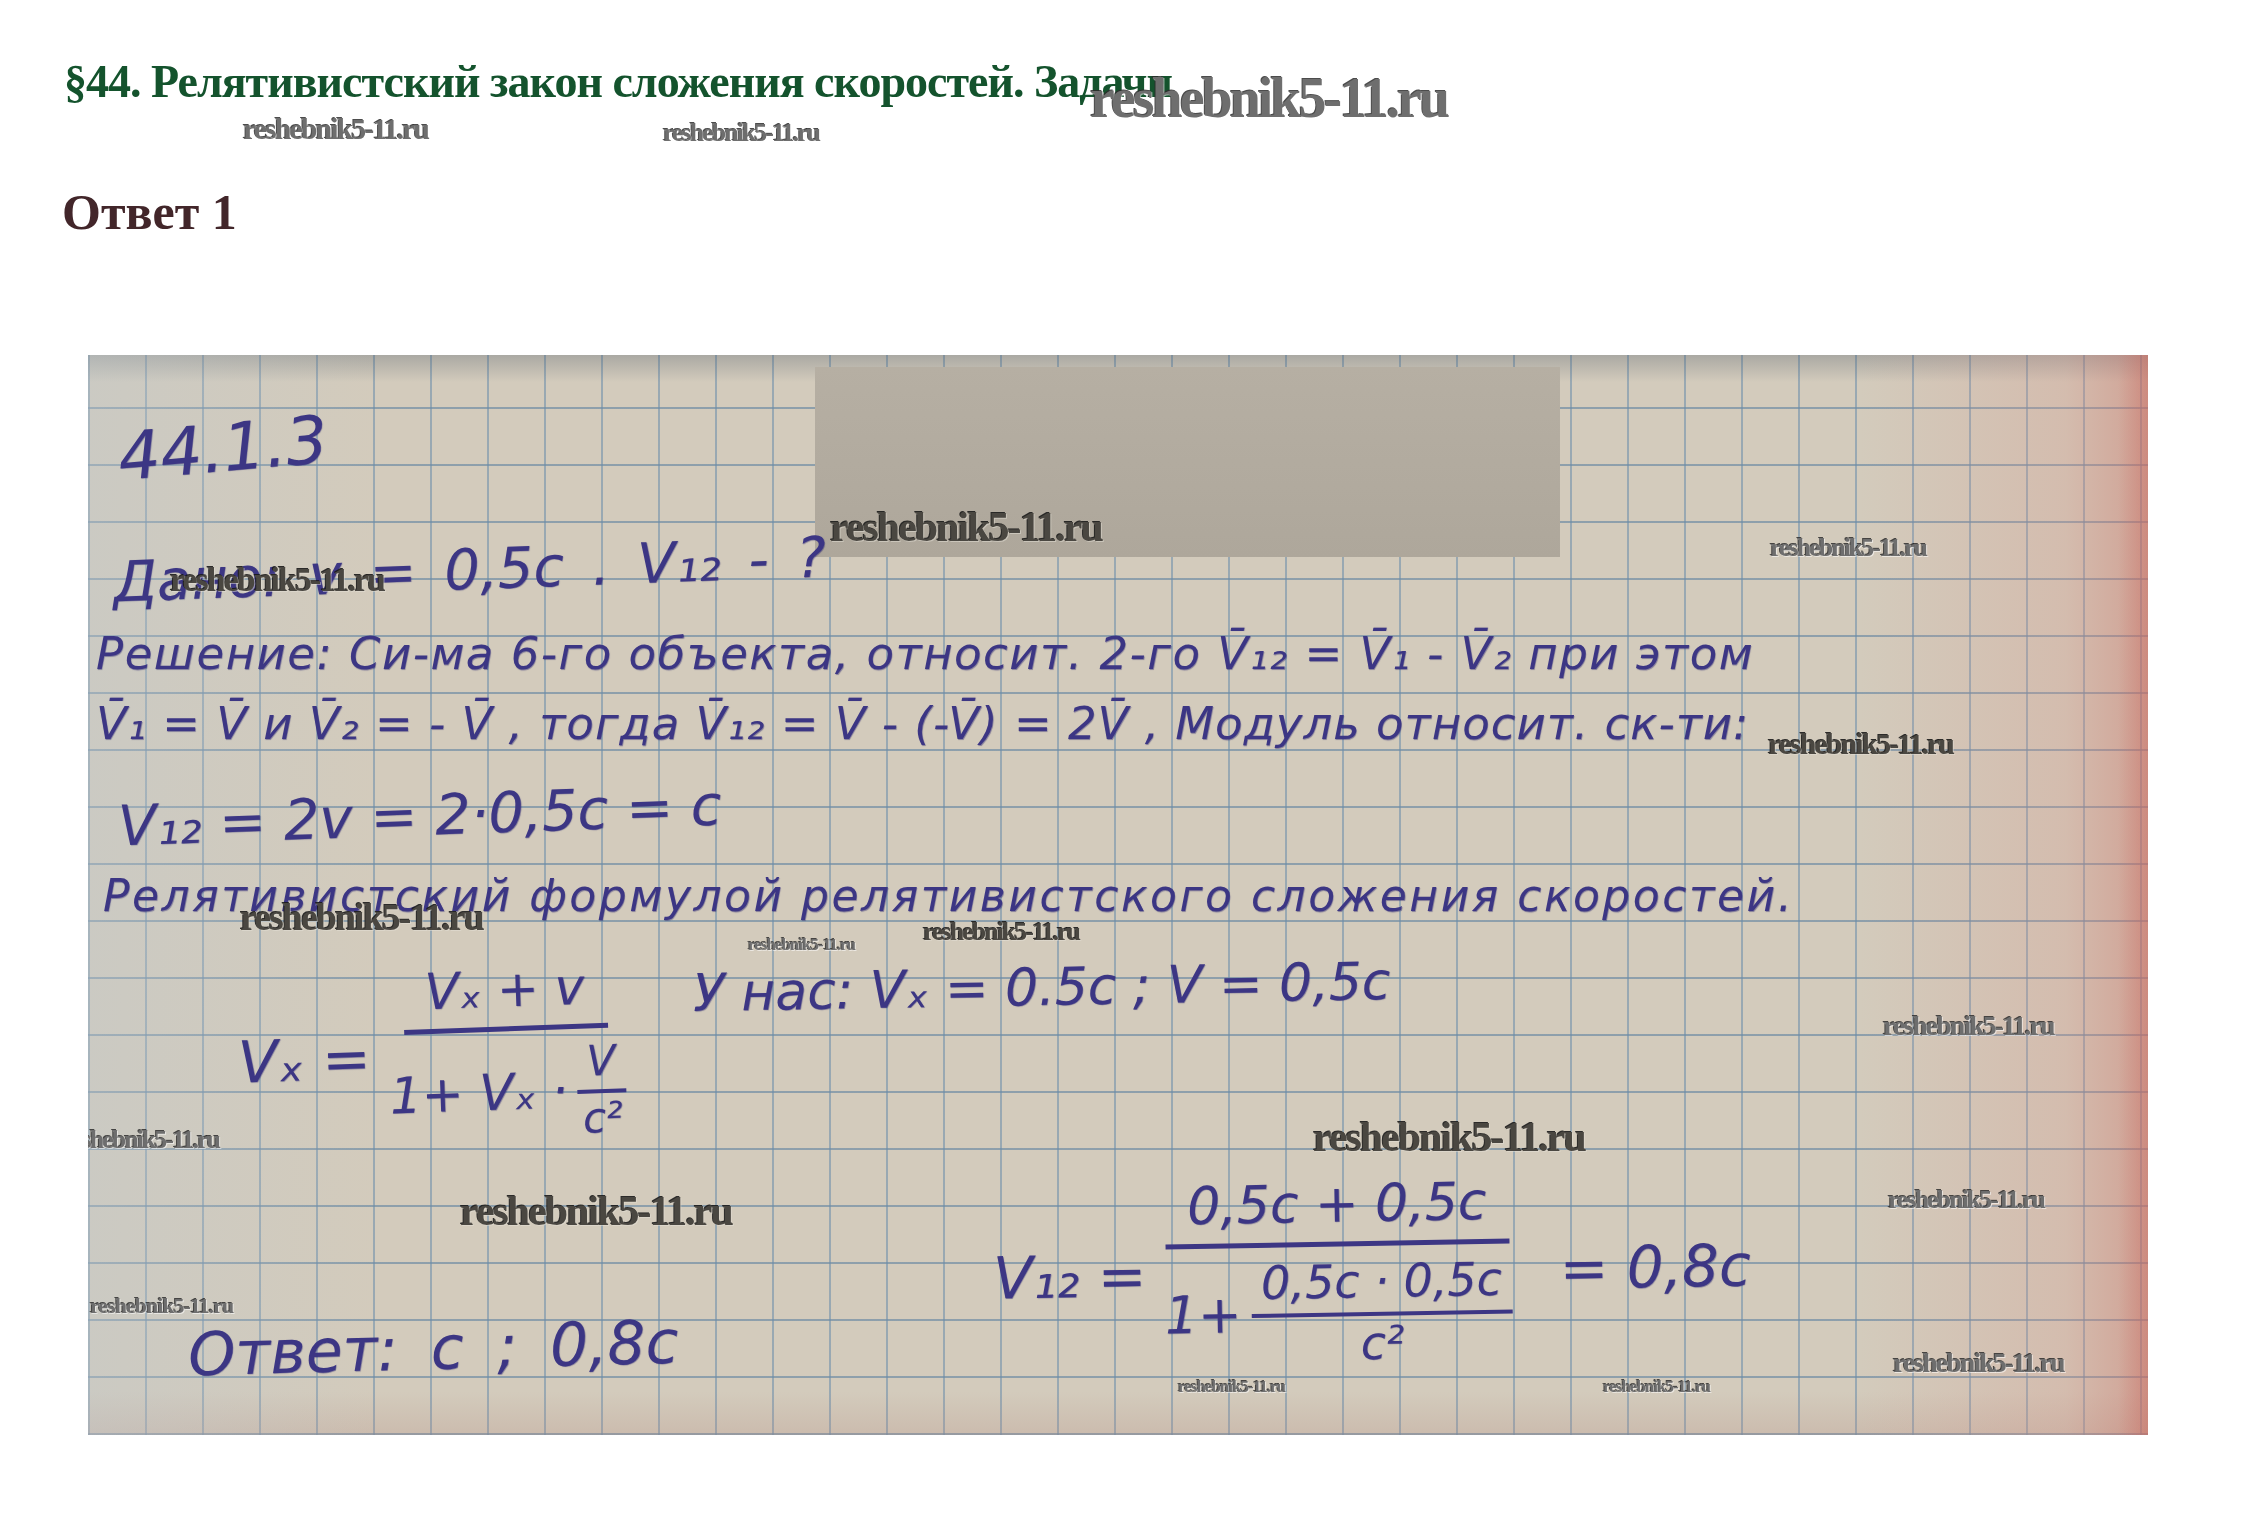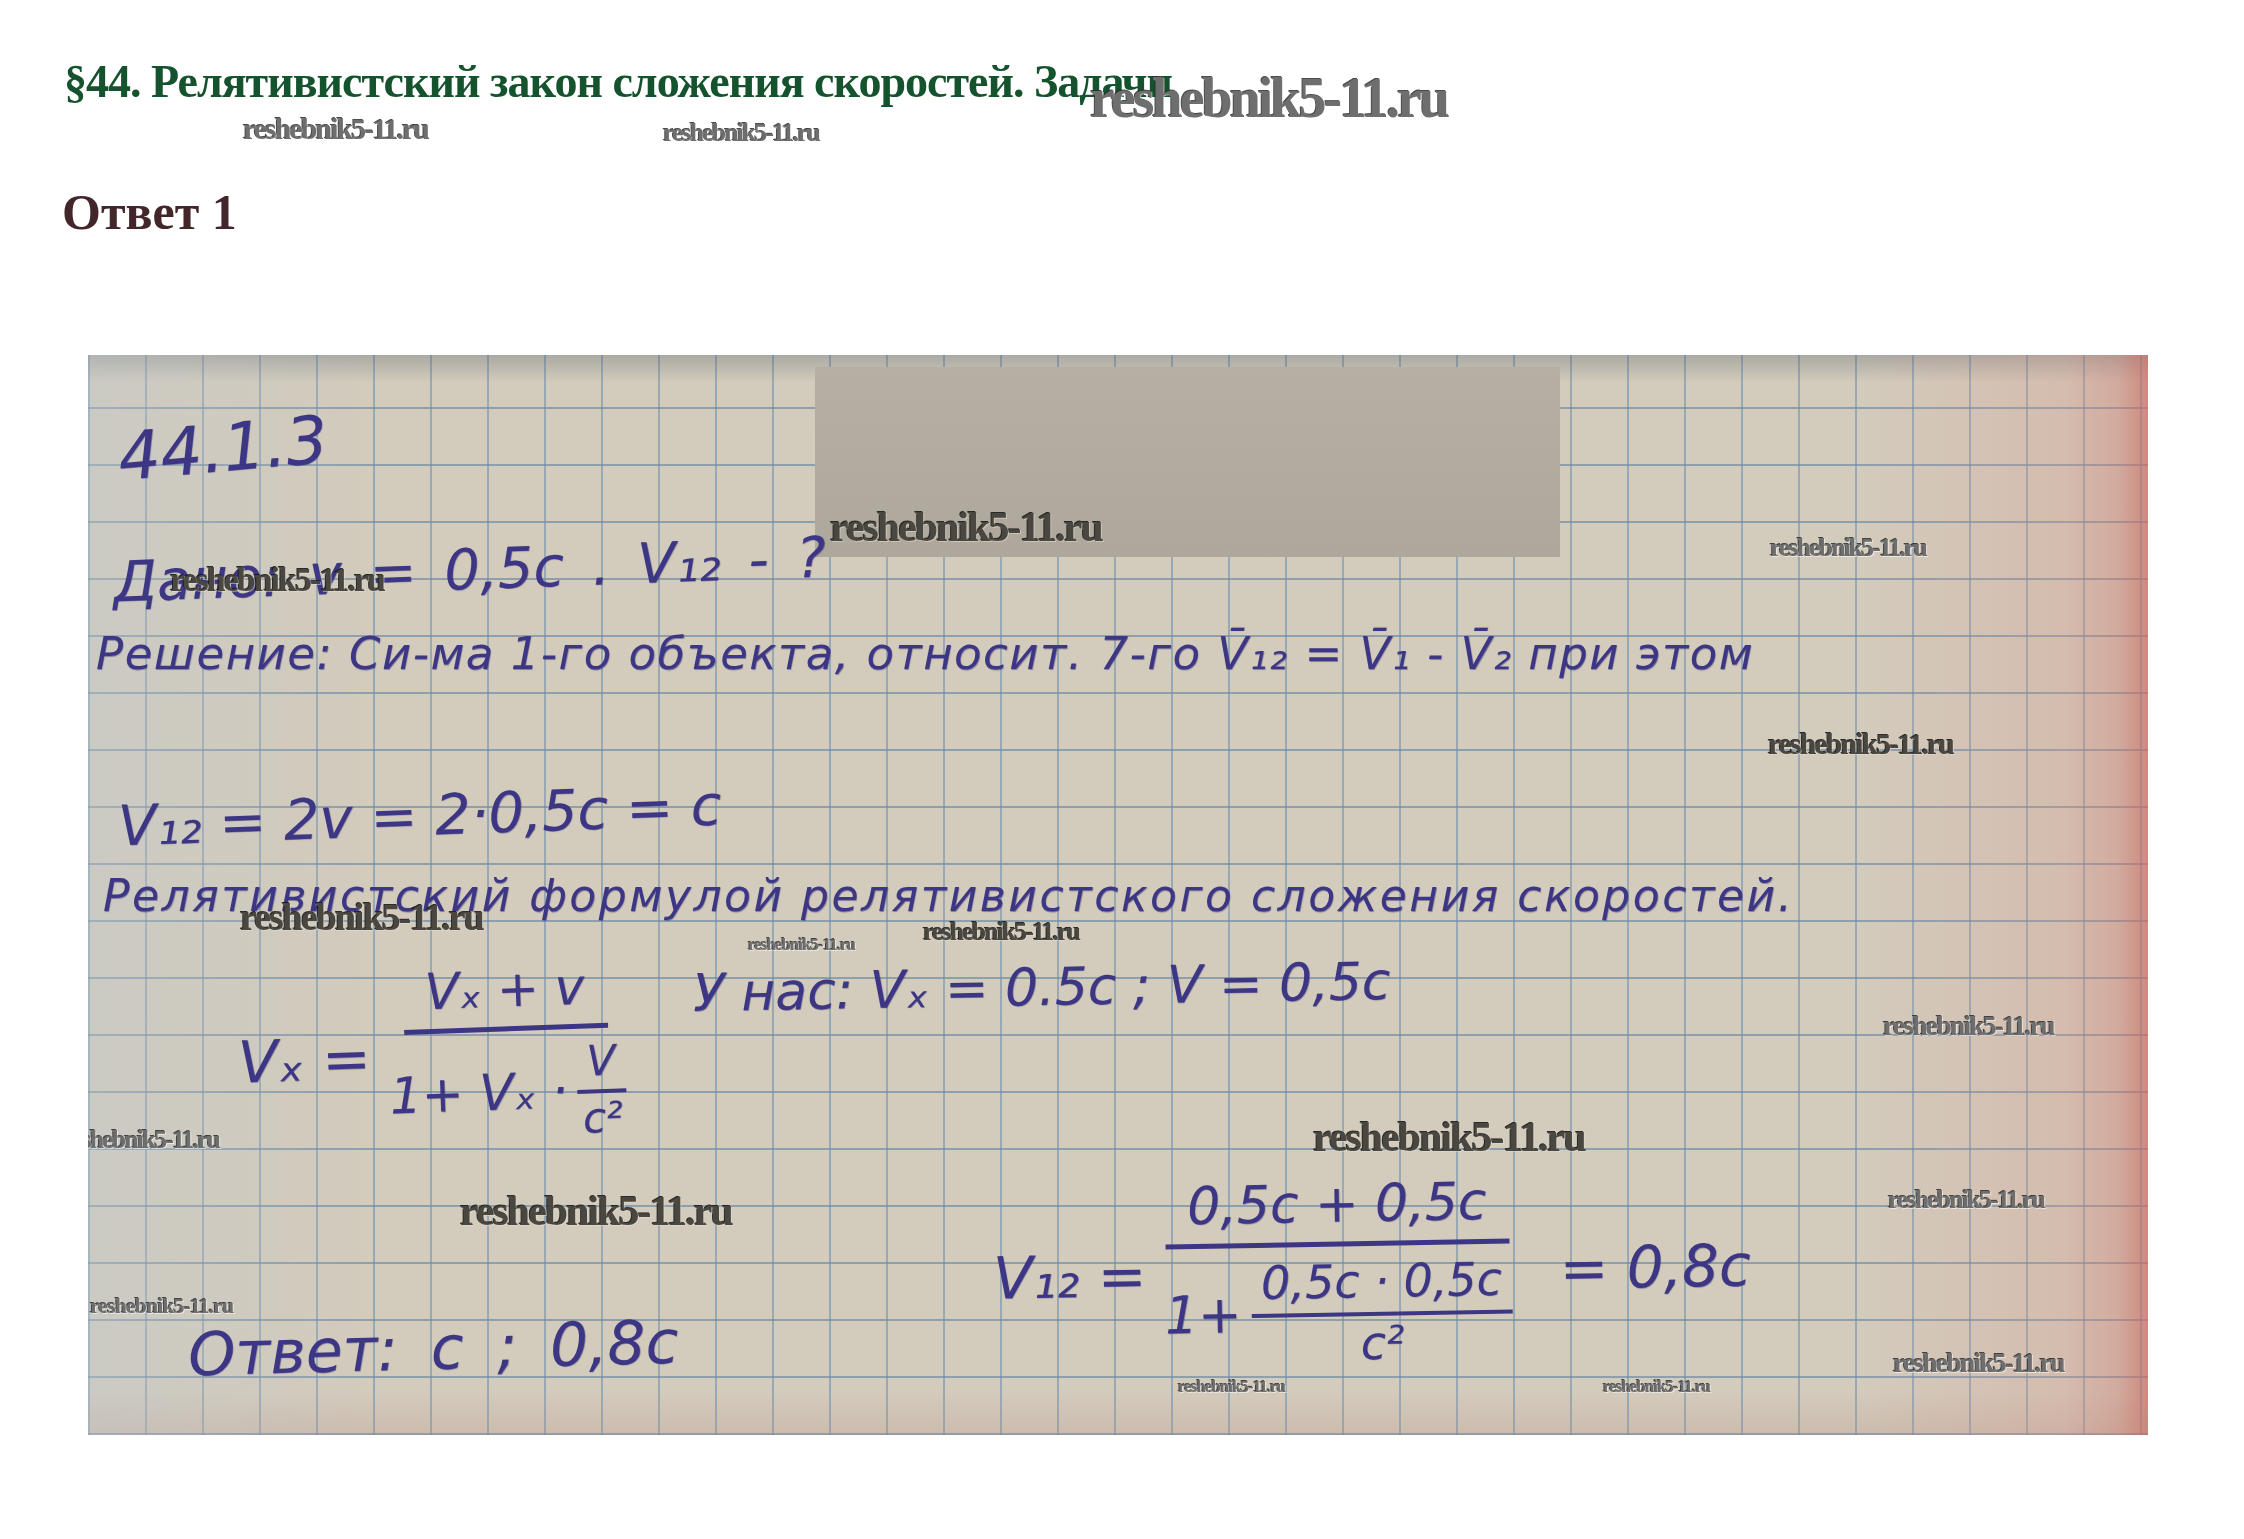--- a/index.html
+++ b/index.html
@@ -80,22 +80,23 @@
     <div class="wm wm-s" style="left:1800px;top:830px;">reshebnik5-11.ru</div>
     <div class="wm wm-xs" style="left:2px;top:938px;font-size:22px;">reshebnik5-11.ru</div>
     <div class="wm wm-s" style="left:1805px;top:992px;font-size:28px;">reshebnik5-11.ru</div>
     <div class="wm wm-xs" style="left:1090px;top:1022px;">reshebnik5-11.ru</div>
     <div class="wm wm-xs" style="left:1515px;top:1022px;">reshebnik5-11.ru</div>
 
     <div class="ink" style="left:30px;top:55px;font-size:66px;transform:rotate(-5deg);">44.1.3</div>
 
     <div class="ink" style="left:25px;top:182px;font-size:56px;transform:rotate(-2deg);word-spacing:10px;">Дано: v = 0,5c .   V₁₂ - ?</div>
 
-    <div class="ink" style="left:8px;top:272px;font-size:45px;letter-spacing:1.5px;">Решение:  Си-ма 1-го объекта, относит. 7-го  V̄₁₂ = V̄₁ - V̄₂  при этом</div>
+    <div class="ink" style="left:8px;top:272px;font-size:45px;letter-spacing:1.5px;">Решение:  Си-ма 6-го объекта, относит. 2-го  V̄₁₂ = V̄₁ - V̄₂  при этом</div>
 
+    <div class="ink" style="left:8px;top:342px;font-size:45px;letter-spacing:1px;">V̄₁ = V̄  и  V̄₂ = - V̄ ,  тогда  V̄₁₂ = V̄ - (-V̄) = 2V̄ ,  Модуль относит. ск-ти:</div>
 
     <div class="ink" style="left:30px;top:428px;font-size:56px;transform:rotate(-2deg);">V₁₂ = 2v = 2·0,5c = c</div>
 
     <div class="ink" style="left:15px;top:515px;font-size:44px;letter-spacing:2.5px;">Релятивистский формулой релятивистского сложения скоростей.</div>
 
     <div class="ink" style="left:150px;top:608px;transform:rotate(-2deg);">
       <span class="formula-row">
         <span style="font-size:58px;">Vₓ =</span>
         <span class="frac" style="font-size:50px;">
           <span class="num">Vₓ + v</span>

